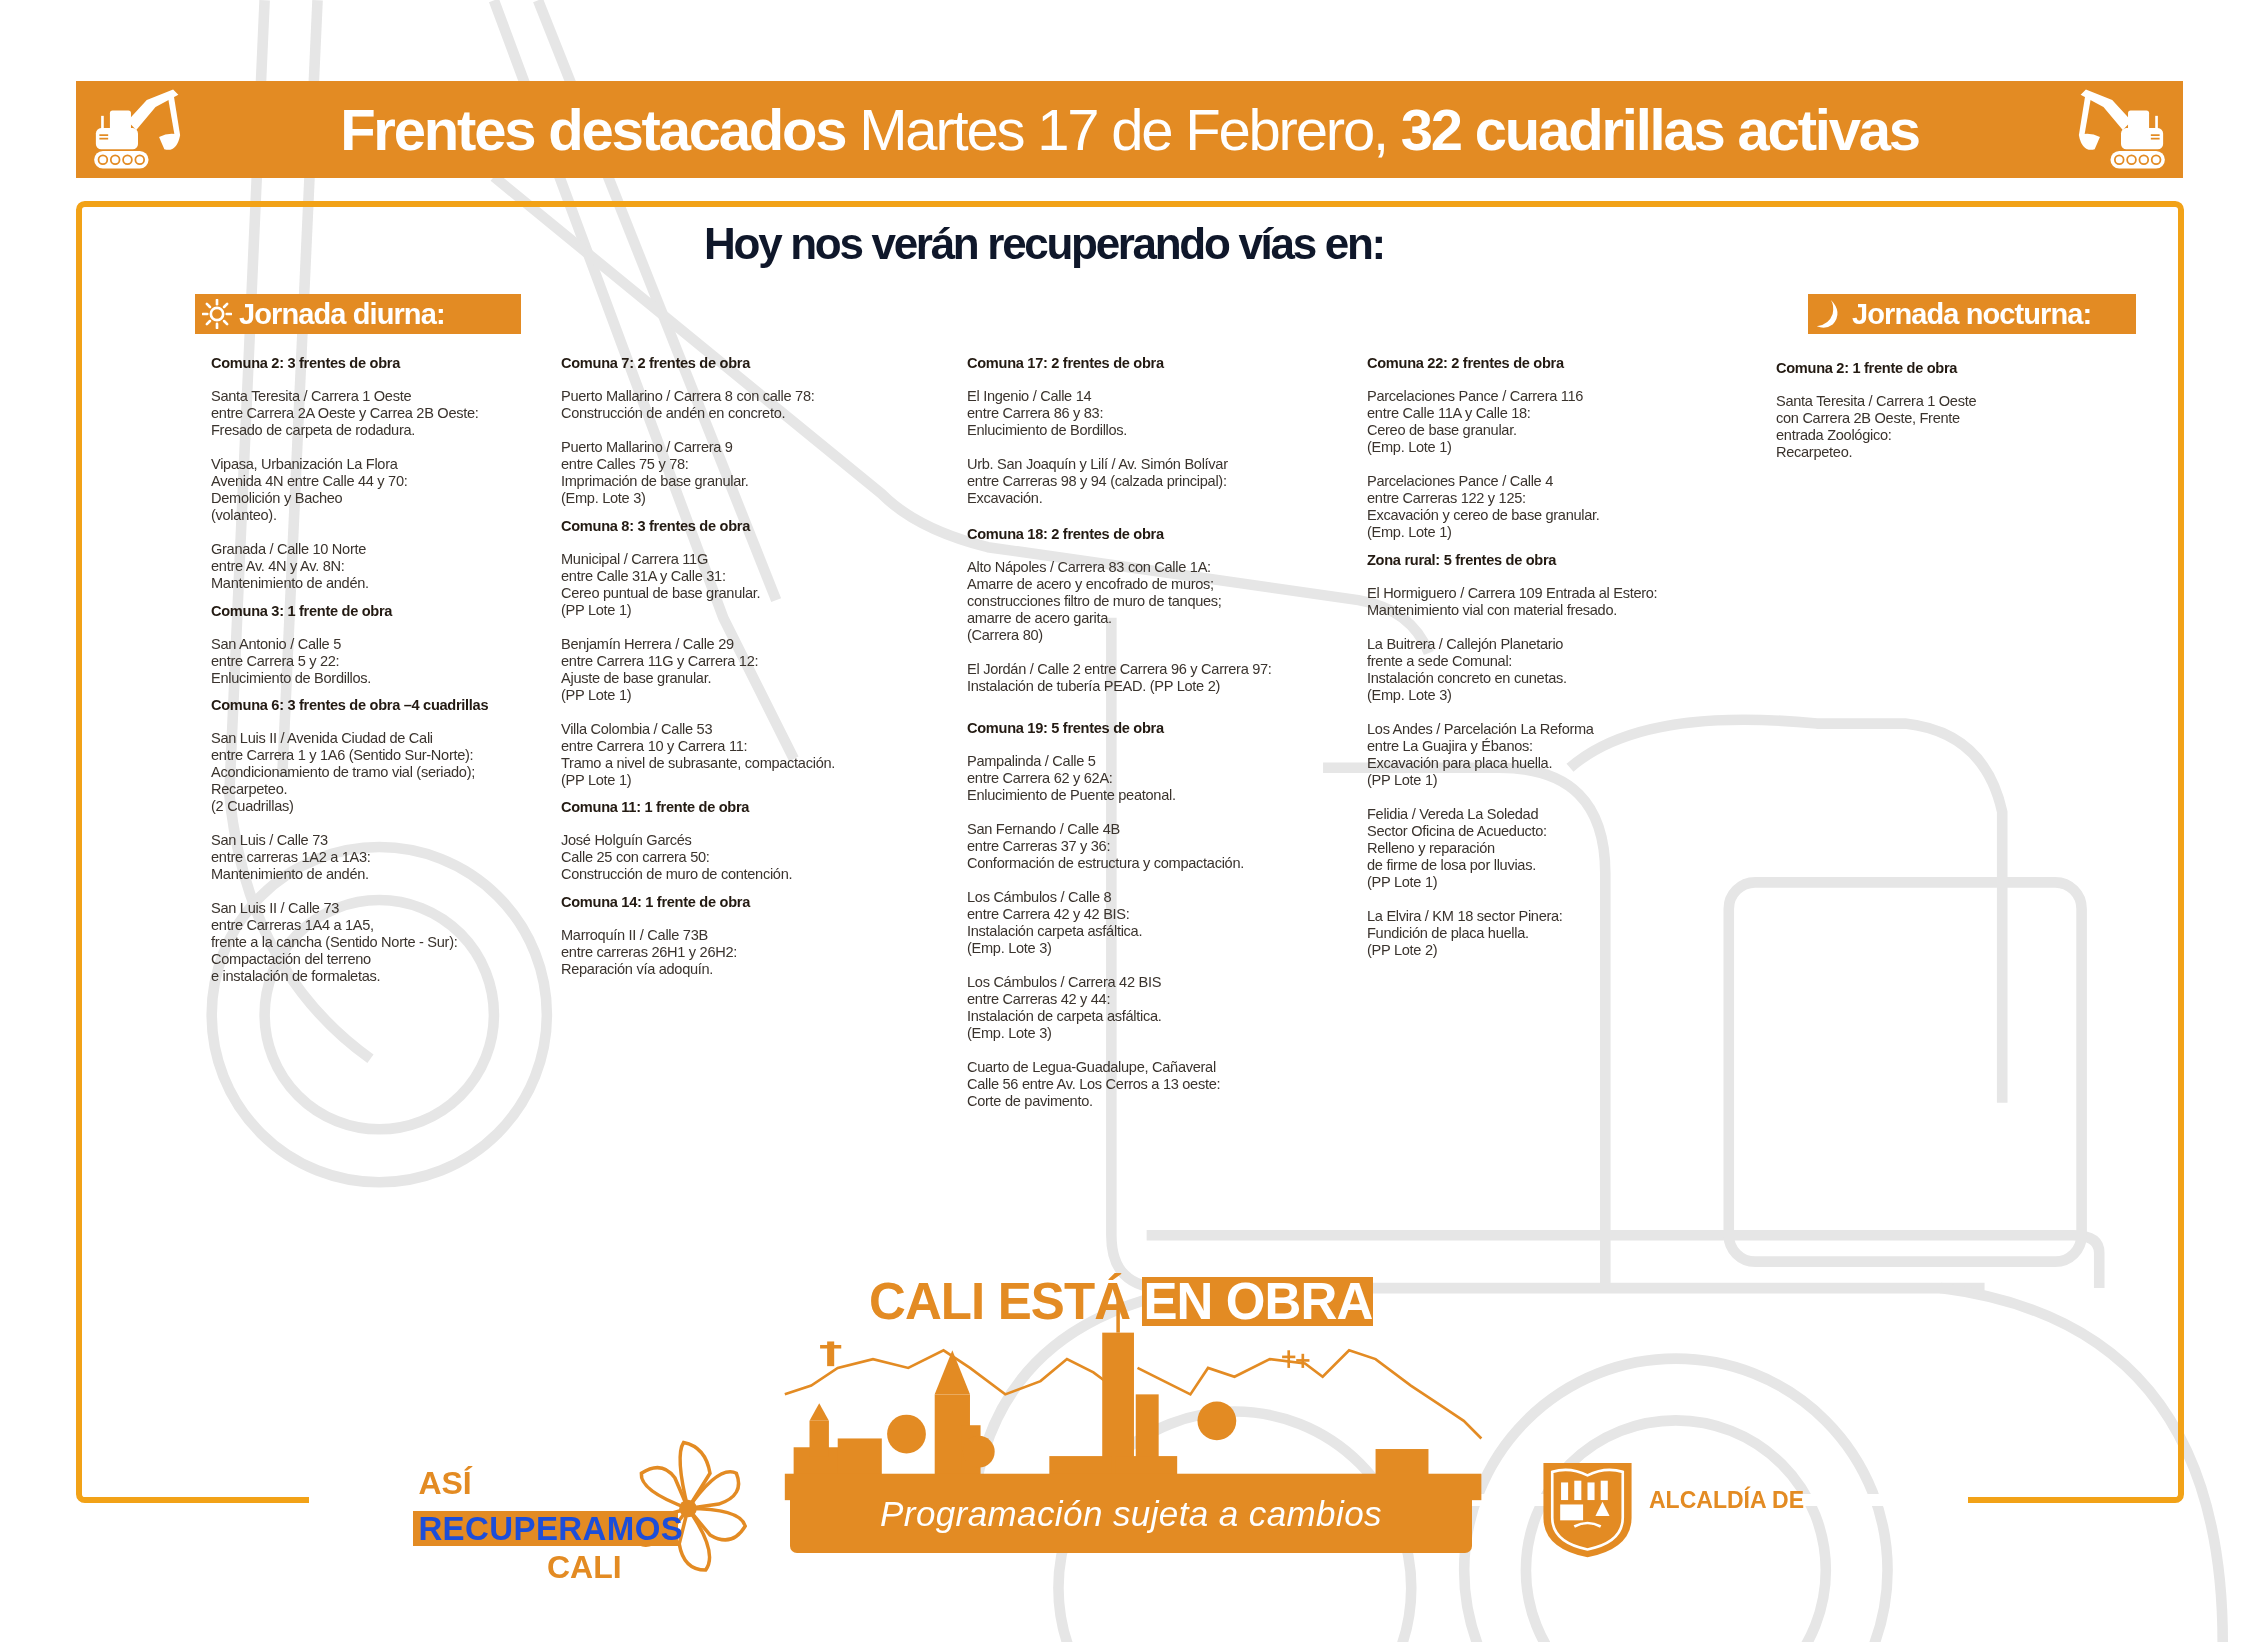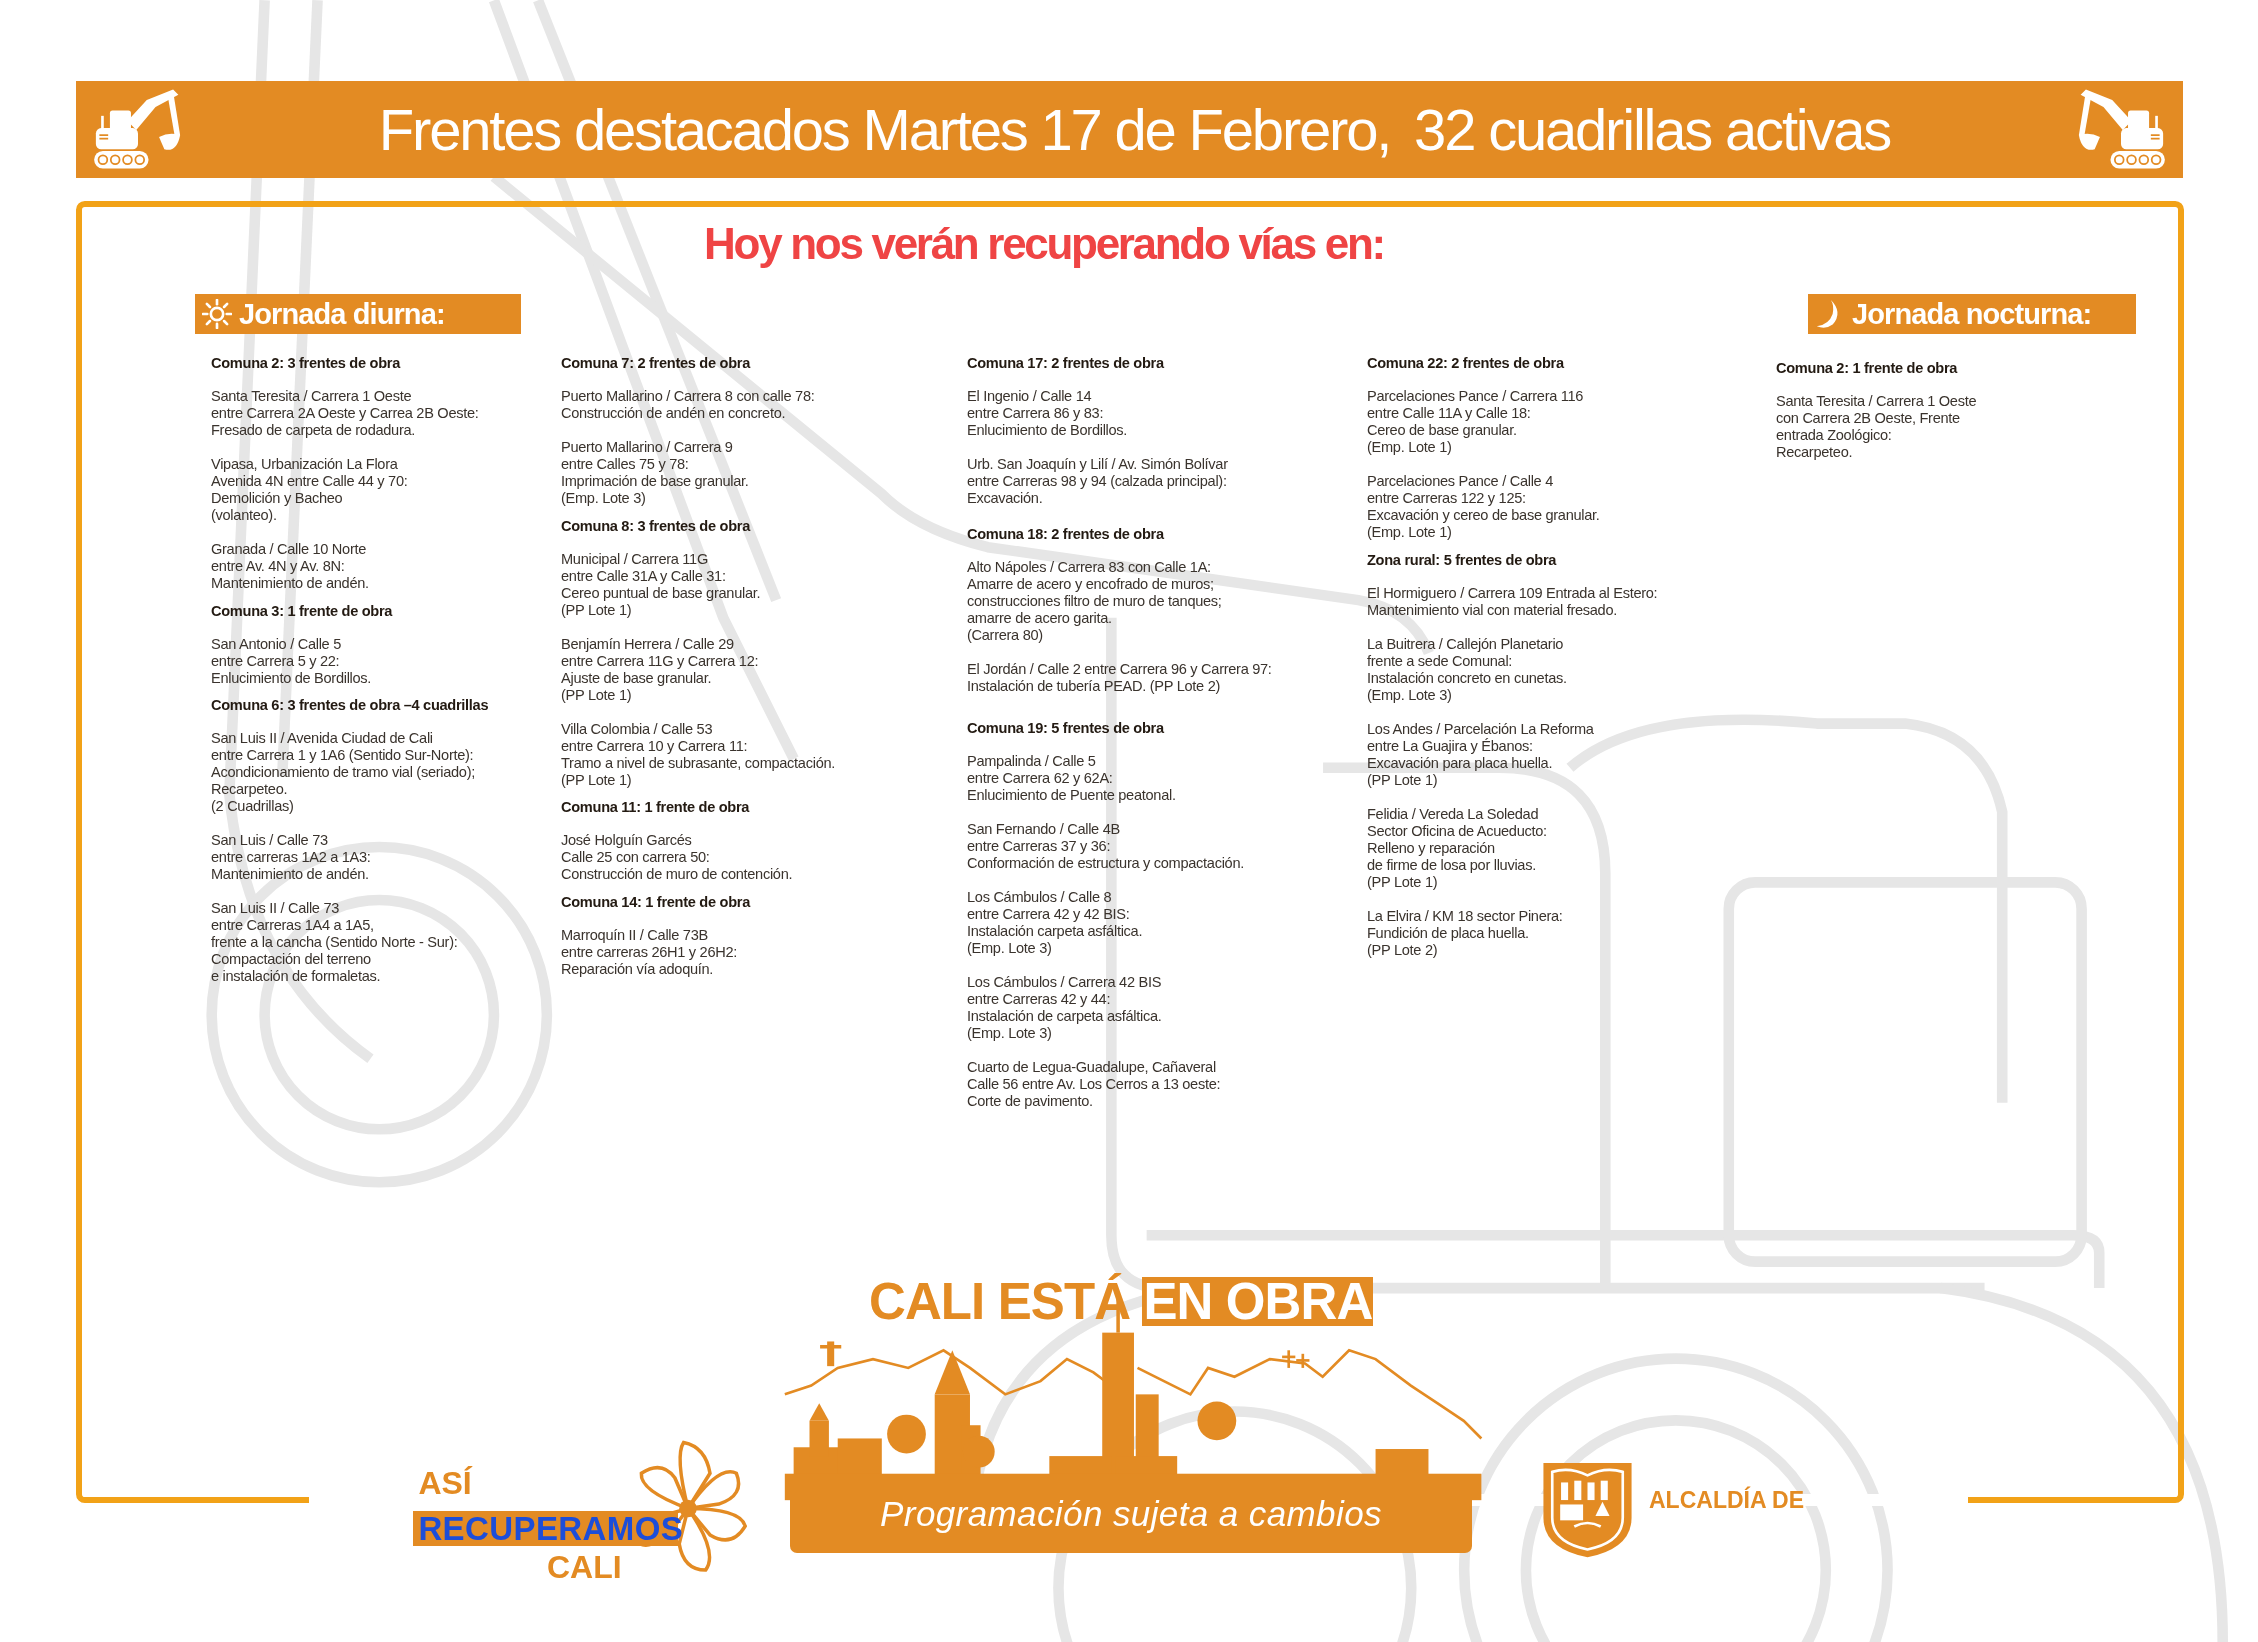--- a/index.html
+++ b/index.html
@@ -15,32 +15,32 @@
     background:#e38b23; z-index:2;
     display:flex; align-items:center; justify-content:center;
   }
   .excavator { position:absolute; top:5.3px; width:106px; height:86px; }
   .excavator.left { left:8.8px; }
   .excavator.right { right:8.8px; transform:scaleX(-1); }
   .header-title {
     color:#fff; font-size:58px; letter-spacing:-2.2px; white-space:nowrap;
     font-family:"Liberation Sans", sans-serif;
   }
-  .header-title .b { font-weight:400;margin-left:10px; }
+  .header-title .b { font-weight:700; }
   .header-title .l { font-weight:400; }
   .frame {
     position:absolute; left:76px; top:201px; width:2108px; height:1302px;
     border:6.2px solid #f2a217; border-radius:8.8px; box-sizing:border-box; z-index:1;
   }
   .frame-gap-mask {
     position:absolute; left:309px; top:1494px; width:1659px; height:12.4px; background:#ffffff; z-index:1;
   }
   .subtitle {
     position:absolute; left:0; width:2088px; top:219px; text-align:center;
-    color:#ef4444; font-weight:700; font-size:44px; letter-spacing:-2.3px; z-index:2;
+    color:#0f172a; font-weight:700; font-size:44px; letter-spacing:-2.3px; z-index:2;
   }
   .shift-label {
     position:absolute; top:294px; height:40px; background:#e38b23; color:#fff;
     font-weight:700; font-size:29px; letter-spacing:-0.9px;
     display:flex; align-items:center; padding-left:7px; box-sizing:border-box; z-index:2;margin-left:32px;
   }
   .shift-label.day { left:163px; width:326px; }
   .shift-label.night { left:1776px; width:328px; }
   .shift-label svg { margin-right:7px; }
   .col { position:absolute; z-index:2; font-size:14.6px; line-height:17px; letter-spacing:-0.3px; }

